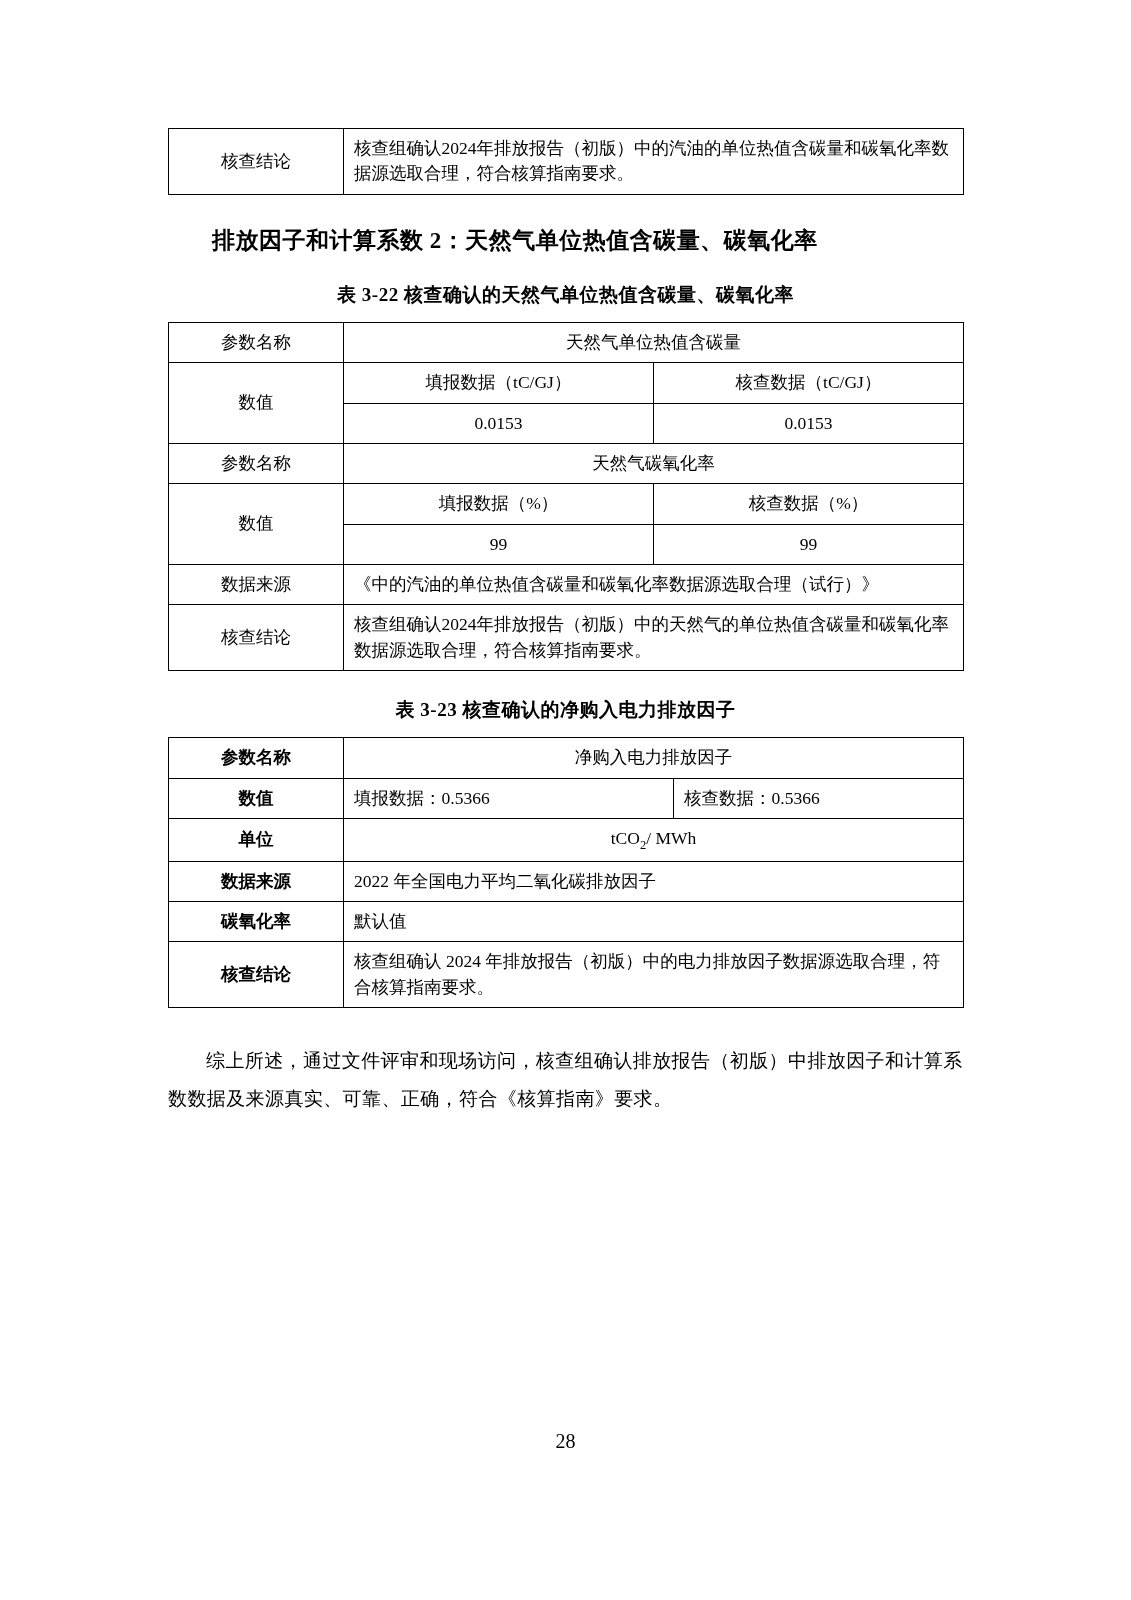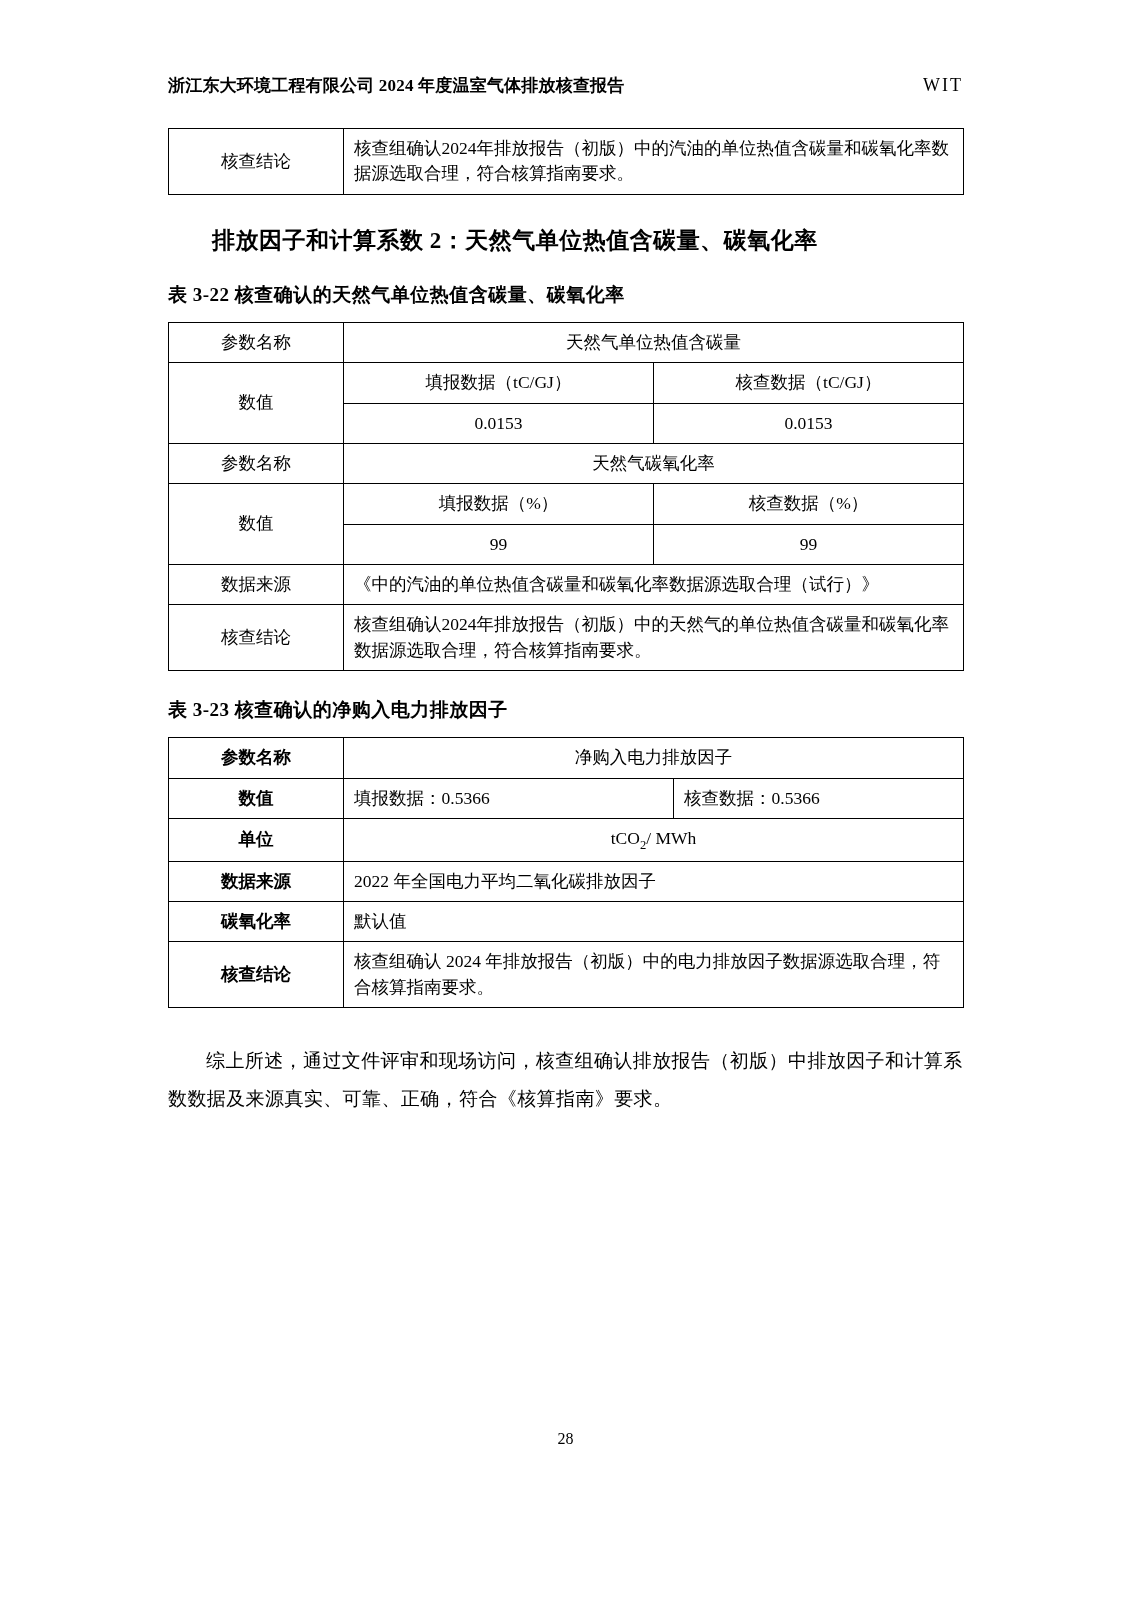--- a/index.html
+++ b/index.html
@@ -63,50 +63,47 @@
 
   .section-title {
     font-size: 23px;
     font-weight: bold;
     margin: 30px 0 0 44px;
     letter-spacing: 0.5px;
   }
   .table-caption {
     font-size: 19px;
     font-weight: bold;
+    text-align: center;
     margin: 26px 0 14px 0;
     letter-spacing: 0.5px;
   }
 
   .para {
     font-size: 19px;
     line-height: 2.0;
     text-indent: 2em;
     margin-top: 34px;
     letter-spacing: 0.4px;
   }
   .page-number {
     position: absolute;
     top: 1430px;
     left: 0;
     width: 1131px;
     text-align: center;
-    font-size: 16px;
+    font-size: 20px;
   }
   sub { font-size: 0.72em; vertical-align: sub; }
 </style>
 </head>
 <body>
 
 <div class="page">
 
-  <div class="header">
-    <span>浙江东大环境工程有限公司 2024 年度温室气体排放核查报告</span>
-    <span class="header-right">WIT</span>
-  </div>
 
   <div class="content">
 
     <table class="doc-table">
       <colgroup>
         <col style="width:175px">
         <col style="width:620px">
       </colgroup>
       <tbody>
         <tr>

